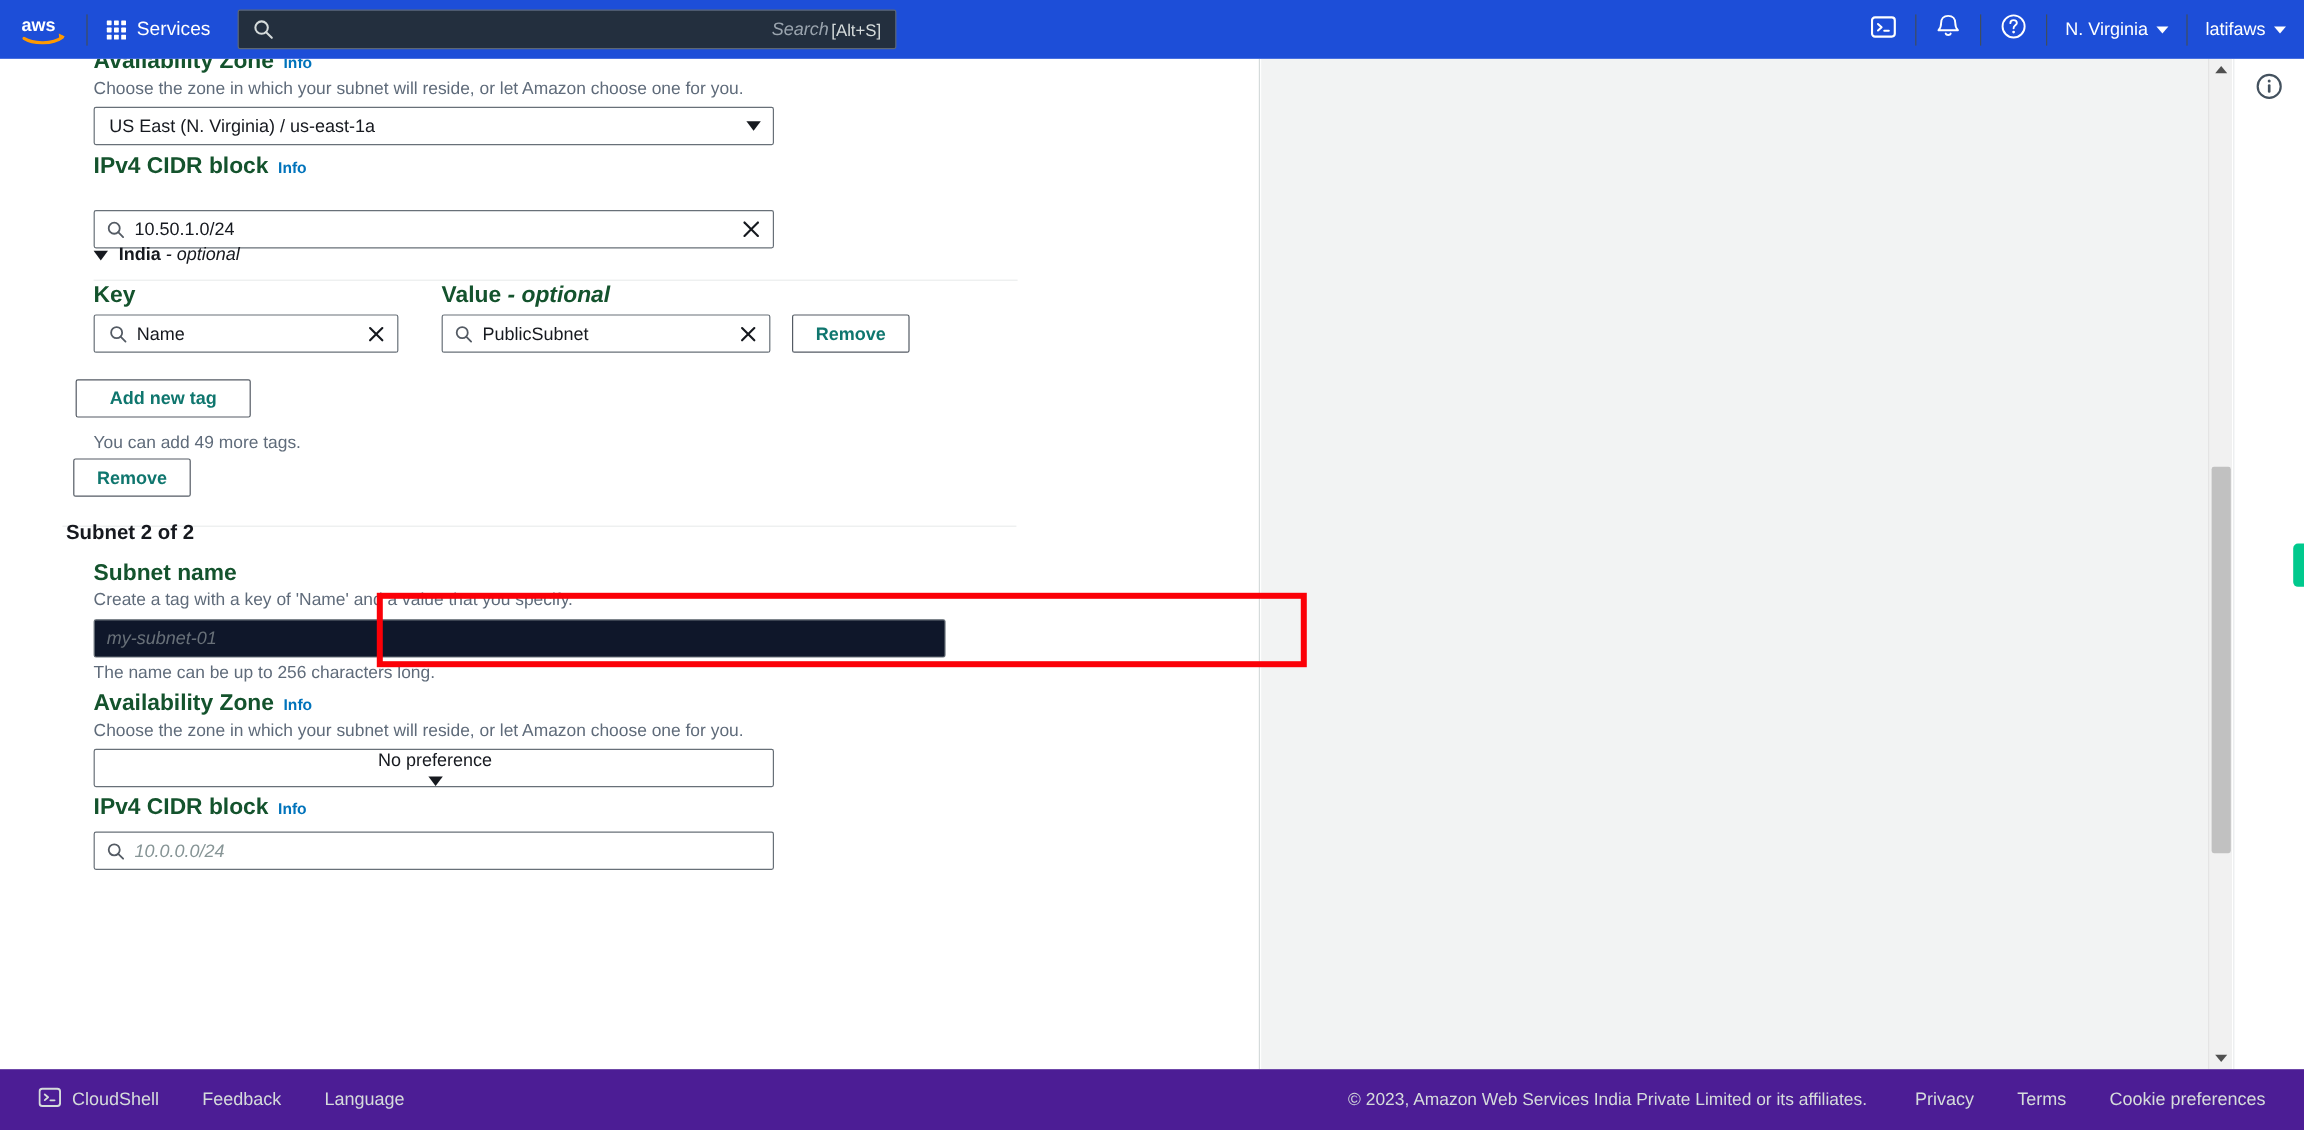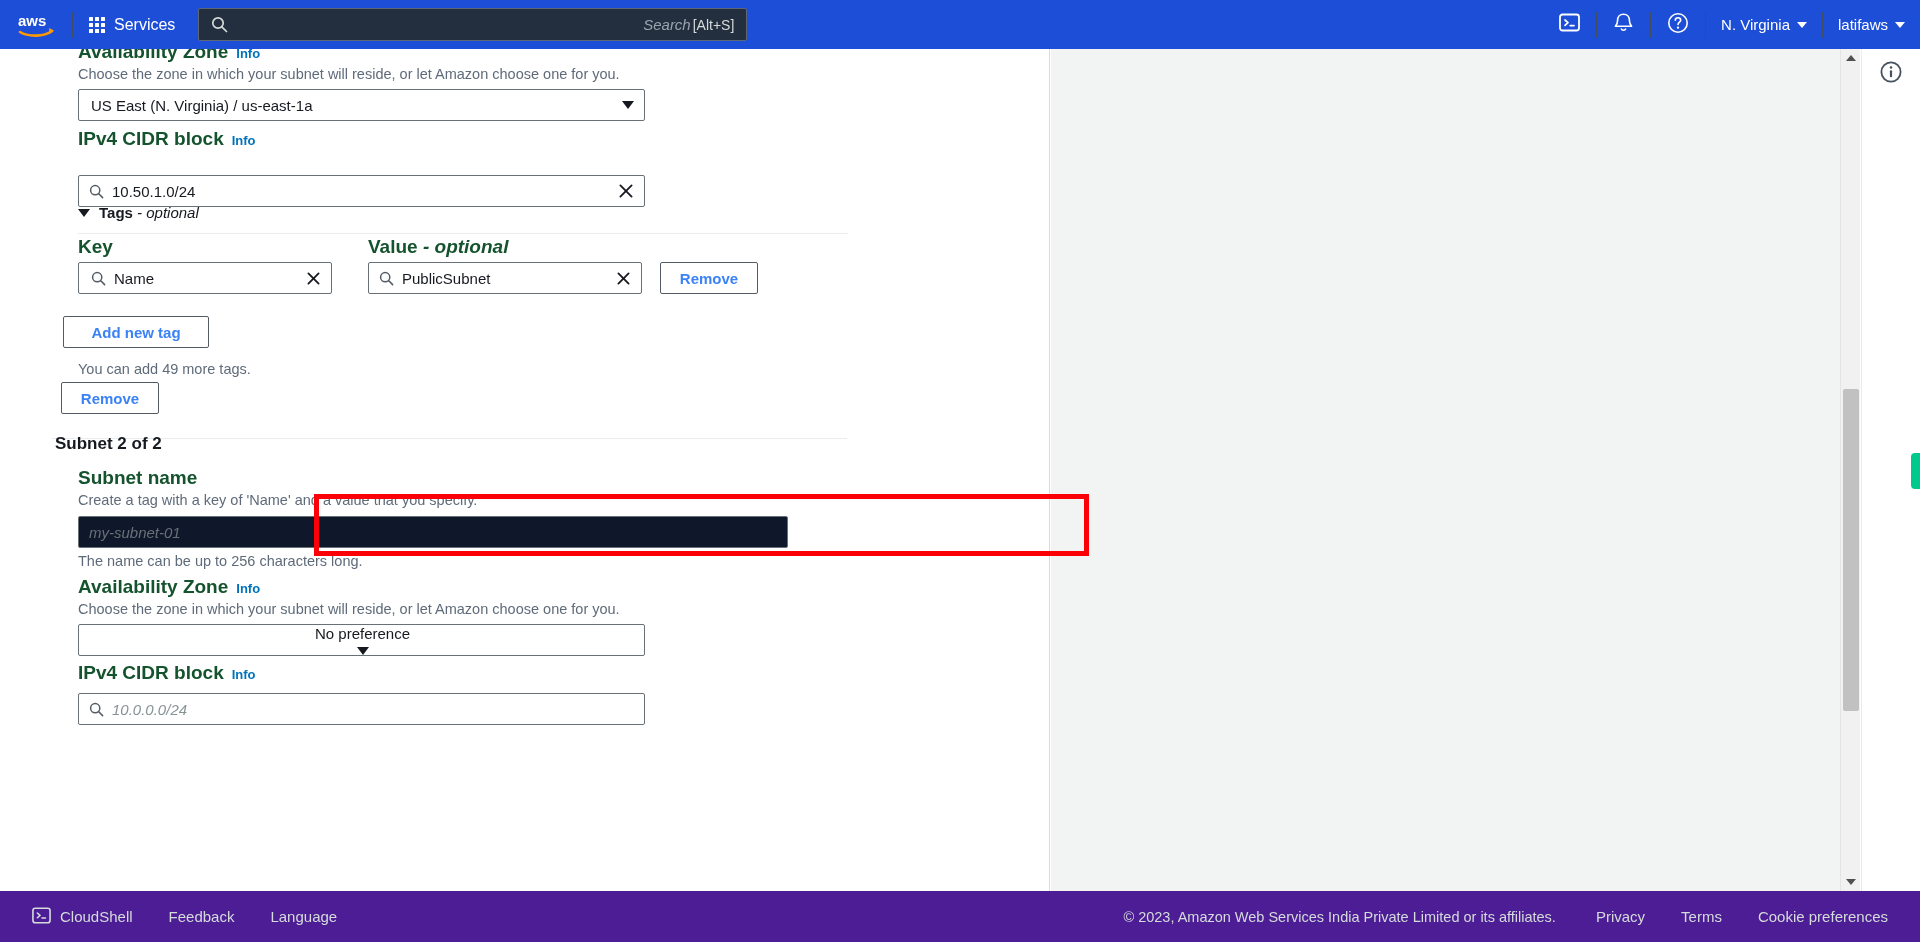--- a/index.html
+++ b/index.html
@@ -155,21 +155,21 @@
     display: flex; align-items: center;
     padding: 0 10px;
     font-size: 15px;
   }
   .plain-input .ph { color: #687078; font-style: italic; }
 
   .btn {
     display: inline-flex; align-items: center; justify-content: center;
     height: 32px; padding: 0 18px;
     border: 1px solid #545b64; border-radius: 2px;
-    background: #ffffff; color: #3b82f6;
+    background: #ffffff; color: #0f766e;
     font-size: 15px; font-weight: 700;
     font-family: "Liberation Sans", sans-serif;
     cursor: pointer;
   }
 
   .expand-row { display: flex; align-items: center; gap: 9px; cursor: pointer; }
   .tri-r { width: 0; height: 0; border-left: 6px solid transparent; border-right: 6px solid transparent; border-top: 8px solid #16191f; }
   .sec-title { font-size: 15px; color: #16191f; }
   .sec-title b { font-weight: 700; }
   .sec-title i { font-style: italic; font-weight: 400; }
@@ -319,21 +319,21 @@
               <line x1="2.4" y1="2.4" x2="13.6" y2="13.6" stroke="#16191f" stroke-width="1.8" stroke-linecap="round"></line>
               <line x1="13.6" y1="2.4" x2="2.4" y2="13.6" stroke="#16191f" stroke-width="1.8" stroke-linecap="round"></line>
             </svg>
         </span>
       </div>
     </div>
 
     <div style="position:absolute; left:78px; top:155px; width:770px;">
       <div class="expand-row">
         <span class="tri-r"></span>
-        <span class="sec-title"><b>Tags</b><i> - optional</i></span>
+        <span class="sec-title"><b>India</b><i> - optional</i></span>
       </div>
       <div class="divider" style="margin-top:12px;"></div>
     </div>
 
     <div style="position:absolute; left:78px; top:187px;">
       <span class="f-label">Key</span>
     </div>
     <div style="position:absolute; left:368px; top:187px;">
       <span class="f-label"><span>Value</span><i style="font-style:italic"> - optional</i></span>
     </div>

